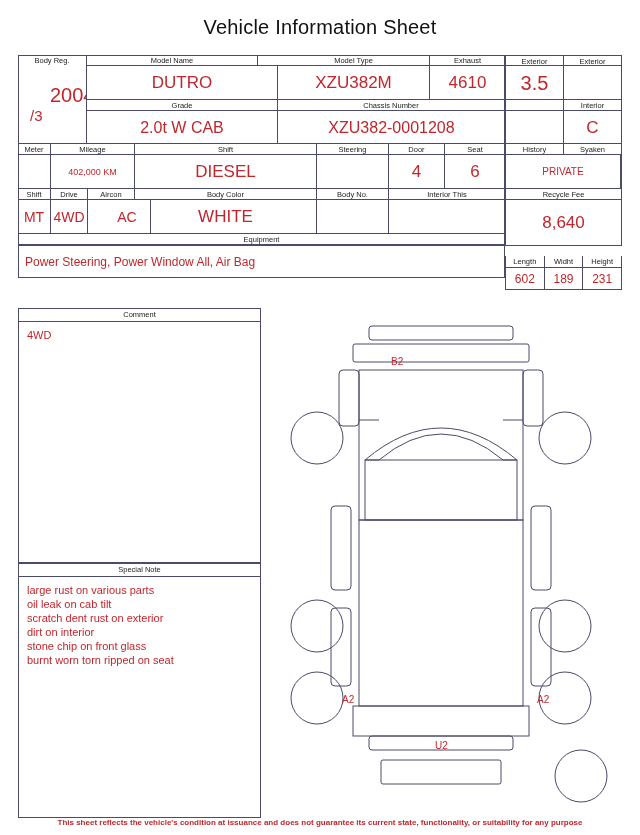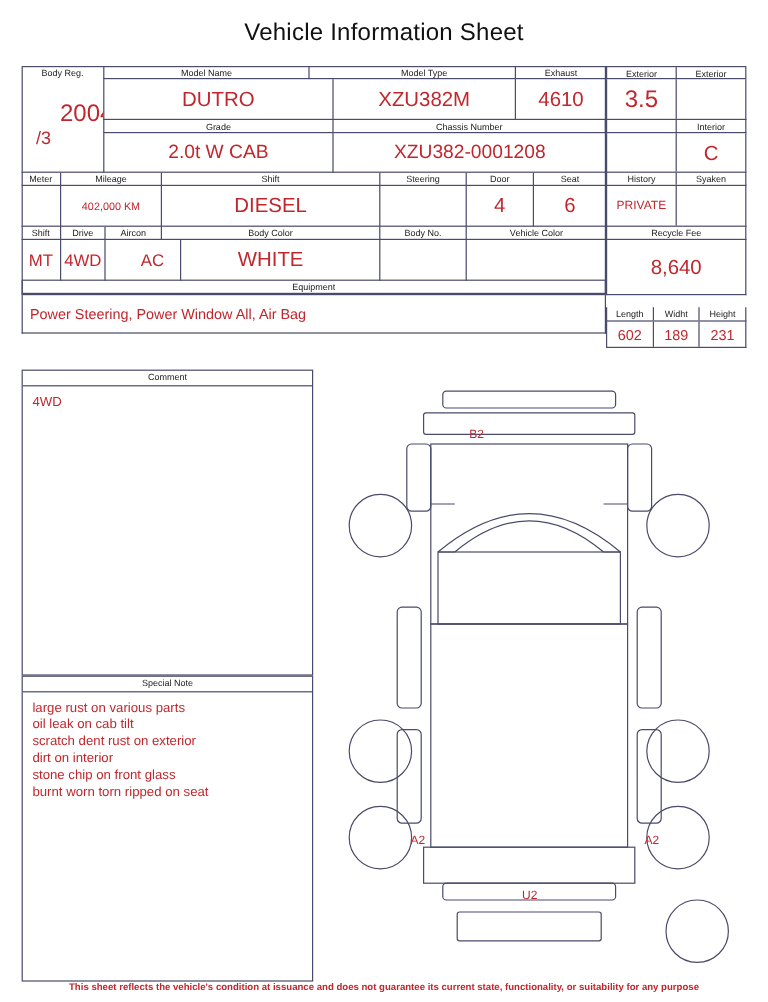--- a/index.html
+++ b/index.html
@@ -178,21 +178,21 @@
   <div class="b br" style="left:88px; top:189px; width:47px; height:11px;">
     <div class="lbl">Aircon</div>
   </div>
   <div class="b br" style="left:135px; top:189px; width:182px; height:11px;">
     <div class="lbl">Body Color</div>
   </div>
   <div class="b br" style="left:317px; top:189px; width:72px; height:11px;">
     <div class="lbl">Body No.</div>
   </div>
   <div class="b" style="left:389px; top:189px; width:116px; height:11px;">
-    <div class="lbl">Vehicle Color</div>
+    <div class="lbl">Interior This</div>
   </div>
   <div class="b bb" style="left:18px; top:189px; width:487px; height:11px;"></div>
 
   <div class="b br" style="left:18px; top:200px; width:33px; height:34px;">
     <div class="val" style="font-size:14px; line-height:34px;">MT</div>
   </div>
   <div class="b br" style="left:51px; top:200px; width:37px; height:34px;">
     <div class="val" style="font-size:14px; line-height:34px;">4WD</div>
   </div>
   <div class="b br" style="left:104px; top:200px; width:47px; height:34px;">
@@ -256,21 +256,21 @@
     <div style="display:flex; height:100%;">
       <div style="flex:1; border-right:1px solid #4a4a6a;">
         <div class="lbl">History</div>
       </div>
       <div style="flex:1;">
         <div class="lbl">Syaken</div>
       </div>
     </div>
   </div>
   <div class="b bl br bb" style="left:505px; top:155px; width:117px; height:34px;">
-    <div style="display:flex; height:100%;">
+    <div style="display:flex; height:100%;flex-direction:column;">
       <div style="flex:1; border-right:1px solid #4a4a6a;">
         <div class="val" style="font-size:10px; line-height:34px;">PRIVATE</div>
       </div>
       <div style="flex:1;">
         <div class="val" style="font-size:10px; line-height:34px;"></div>
       </div>
     </div>
   </div>
 
   <div class="b bl br bb" style="left:505px; top:189px; width:117px; height:11px;">

